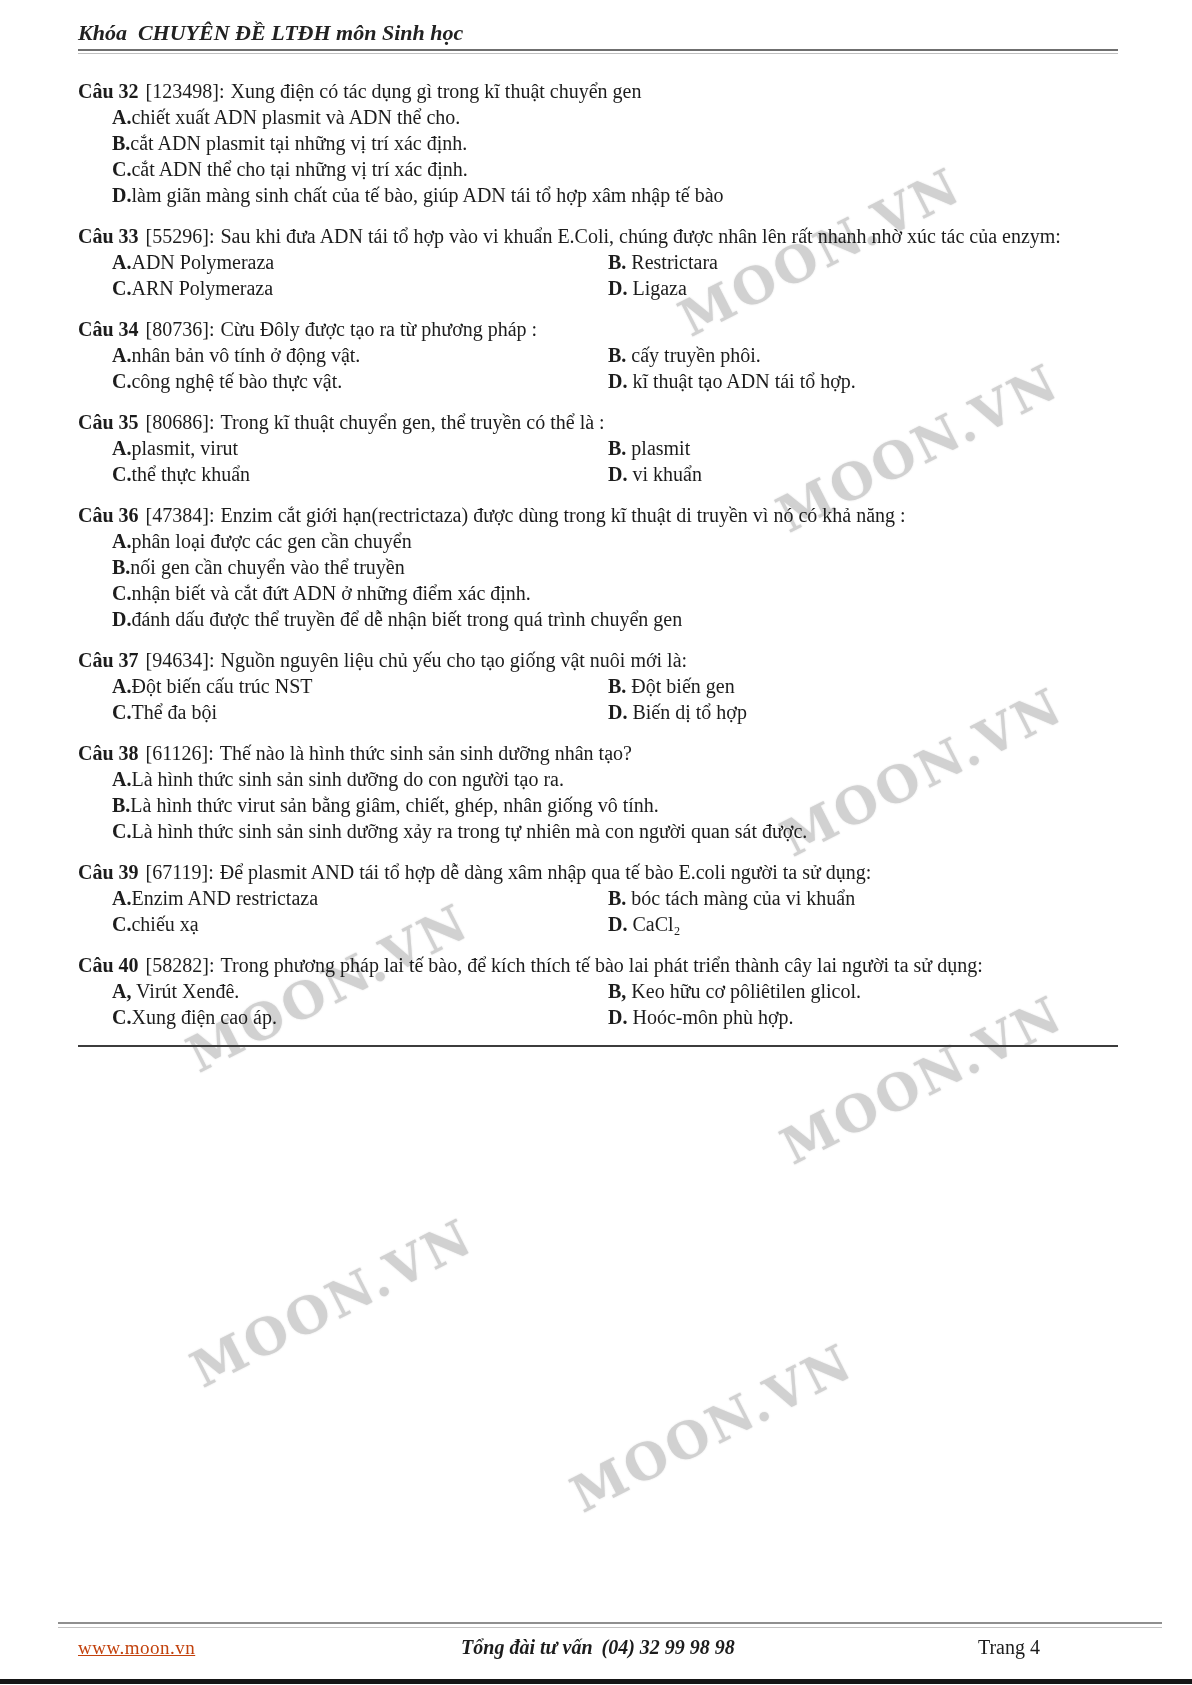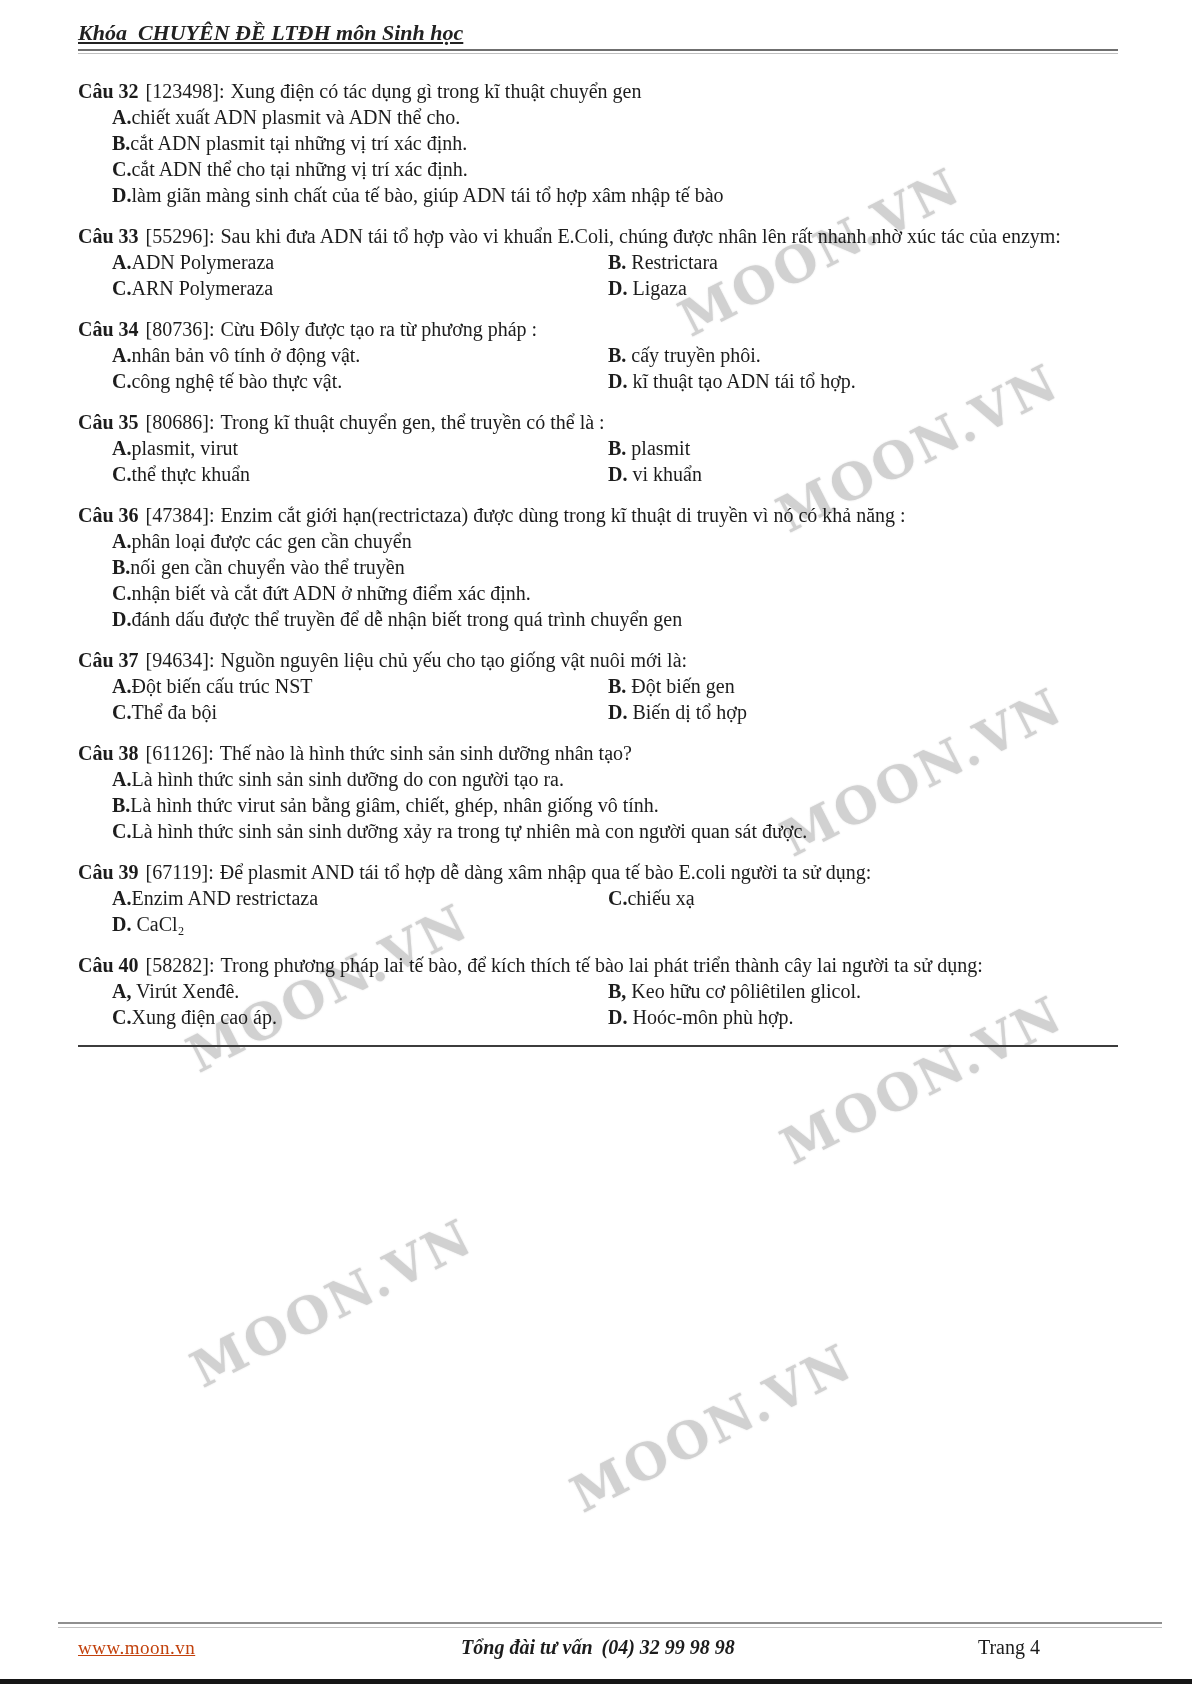--- a/index.html
+++ b/index.html
@@ -14,21 +14,21 @@
     position:absolute;transform:translate(-50%,-50%) rotate(-27deg);
     font-family:"DejaVu Serif","Liberation Serif",serif;
     font-weight:bold;font-size:50px;letter-spacing:3px;
     color:#c6c6c6;opacity:.8;white-space:nowrap;
     text-shadow:0 0 2px #d8d8d8;
   }
   
   .page{position:absolute;left:78px;top:20px;width:1040px;z-index:1;}
   .doc-title{
     font-style:italic;font-weight:bold;font-size:22px;line-height:26px;
-    white-space:pre-wrap;color:#222;text-decoration:underline;
+    white-space:pre-wrap;color:#222;
   }
   .header-rule{
     margin-top:3px;height:2px;
     border-top:2px solid #6f6f6f;border-bottom:1px solid #c0c0c0;
   }
   .questions{margin-top:24px;}
   .q{margin-bottom:15px;font-size:20px;line-height:26px;}
   .q-head{}
   .q-label{font-weight:bold;margin-right:7px;}
   .q-code{margin-right:6px;}
@@ -135,20 +135,21 @@
         <div class="options one">
           <div class="opt"><span class="letter">A.</span><span class="otext">Là hình thức sinh sản sinh dưỡng do con người tạo ra.</span></div>
           <div class="opt"><span class="letter">B.</span><span class="otext">Là hình thức virut sản bằng giâm, chiết, ghép, nhân giống vô tính.</span></div>
           <div class="opt"><span class="letter">C.</span><span class="otext">Là hình thức sinh sản sinh dưỡng xảy ra trong tự nhiên mà con người quan sát được.</span></div>
         </div>
       </div>
       <div class="q">
         <div class="q-head"><span class="q-label">Câu 39</span><span class="q-code">[67119]:</span><span class="q-text">Để plasmit AND tái tổ hợp dễ dàng xâm nhập qua tế bào E.coli người ta sử dụng:</span></div>
         <div class="options two">
           <div class="opt"><span class="letter">A.</span><span class="otext">Enzim AND restrictaza</span></div>
+          <div class="opt"><span class="letter">B.</span><span class="otext"> bóc tách màng của vi khuẩn</span></div>
           <div class="opt"><span class="letter">C.</span><span class="otext">chiếu xạ</span></div>
           <div class="opt"><span class="letter">D.</span><span class="otext"> CaCl₂</span></div>
         </div>
       </div>
       <div class="q">
         <div class="q-head"><span class="q-label">Câu 40</span><span class="q-code">[58282]:</span><span class="q-text">Trong phương pháp lai tế bào, để kích thích tế bào lai phát triển thành cây lai người ta sử dụng:</span></div>
         <div class="options two">
           <div class="opt"><span class="letter">A,</span><span class="otext"> Virút Xenđê.</span></div>
           <div class="opt"><span class="letter">B,</span><span class="otext"> Keo hữu cơ pôliêtilen glicol.</span></div>
           <div class="opt"><span class="letter">C.</span><span class="otext">Xung điện cao áp.</span></div>

